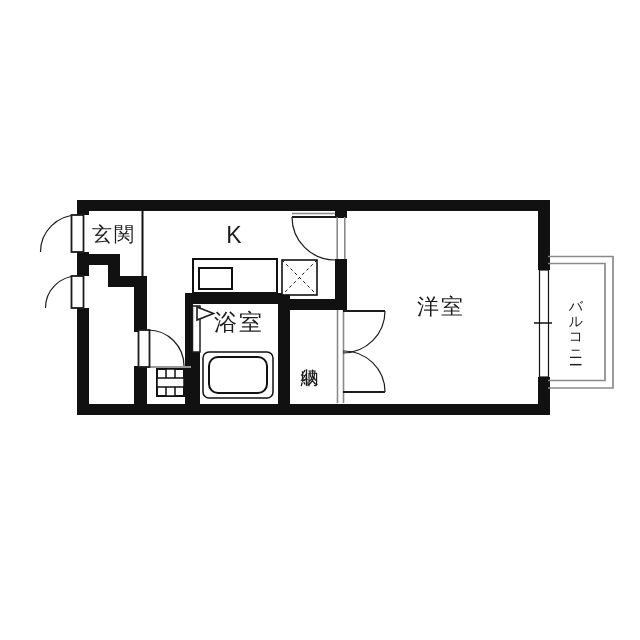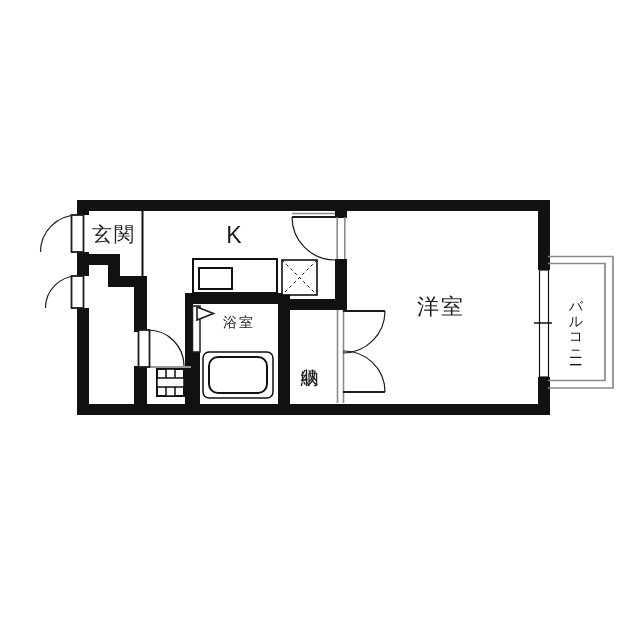--- a/index.html
+++ b/index.html
@@ -4,21 +4,21 @@
 <style>
   html,body{margin:0;padding:0;background:#ffffff;}
   #stage{position:relative;width:640px;height:640px;background:#ffffff;overflow:hidden;
          font-family:"Liberation Sans","DejaVu Sans",sans-serif;border-radius:12px;}
   #plan-svg{position:absolute;left:0;top:0;}
   .room-label{position:absolute;transform:translate(-50%,-50%);color:#1d1d1d;
               white-space:nowrap;letter-spacing:2px;line-height:1.05;}
   .room-label.vertical{writing-mode:vertical-rl;text-orientation:upright;letter-spacing:1px;}
   .lab-genkan{left:114px;top:234px;font-size:20px;}
   .lab-k{left:234px;top:235px;font-size:23px;letter-spacing:0;}
-  .lab-bath{left:239px;top:322px;font-size:14px;}
+  .lab-bath{left:239px;top:322px;font-size:23px;}
   .lab-closet{left:309px;top:355px;font-size:18px;}
   .lab-west{left:441px;top:307px;font-size:22px;font-family:Liberation Serif, serif;}
   .lab-balcony{left:576px;top:324px;font-size:14px;letter-spacing:0;}
 </style>
 </head>
 <body>
 
 <div id="stage">
   <svg id="plan-svg" width="640" height="640" viewBox="0 0 640 640">
 

